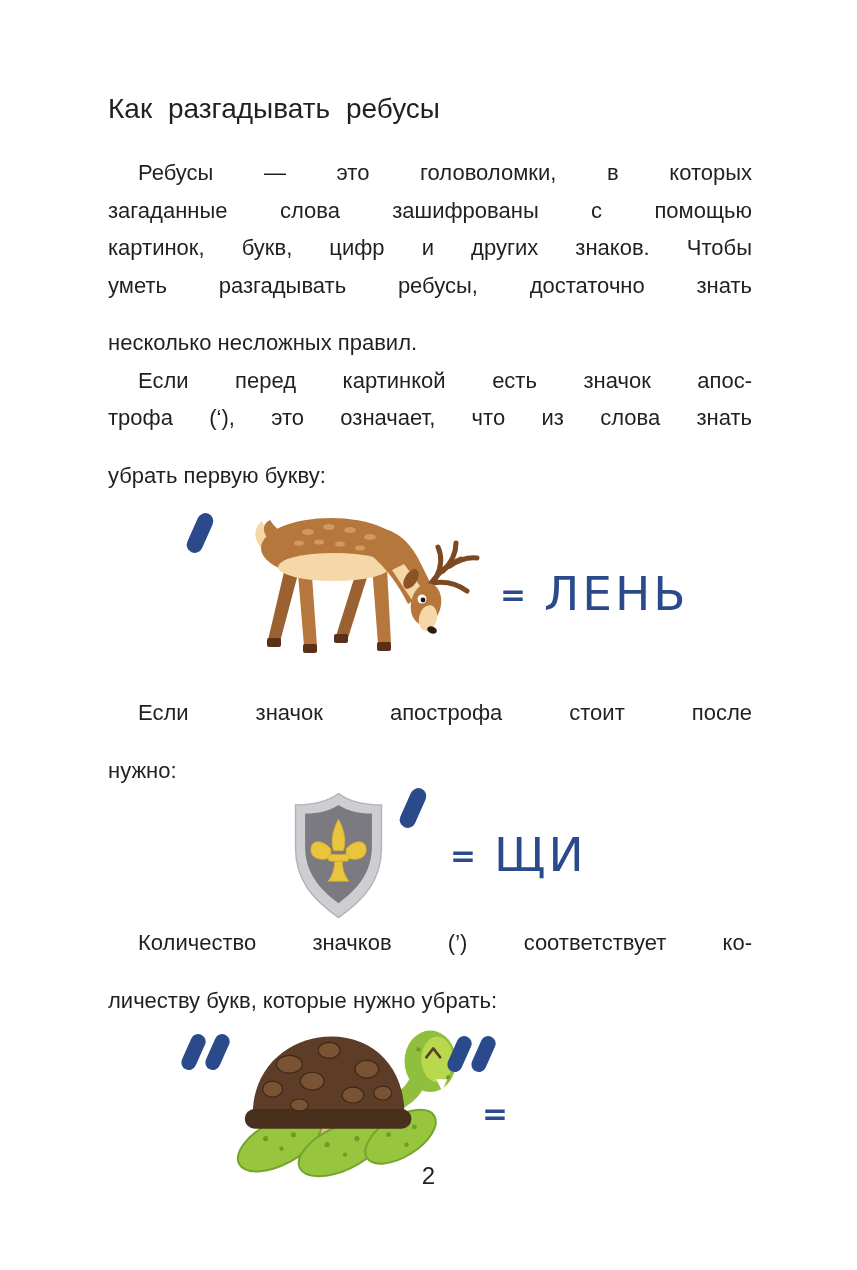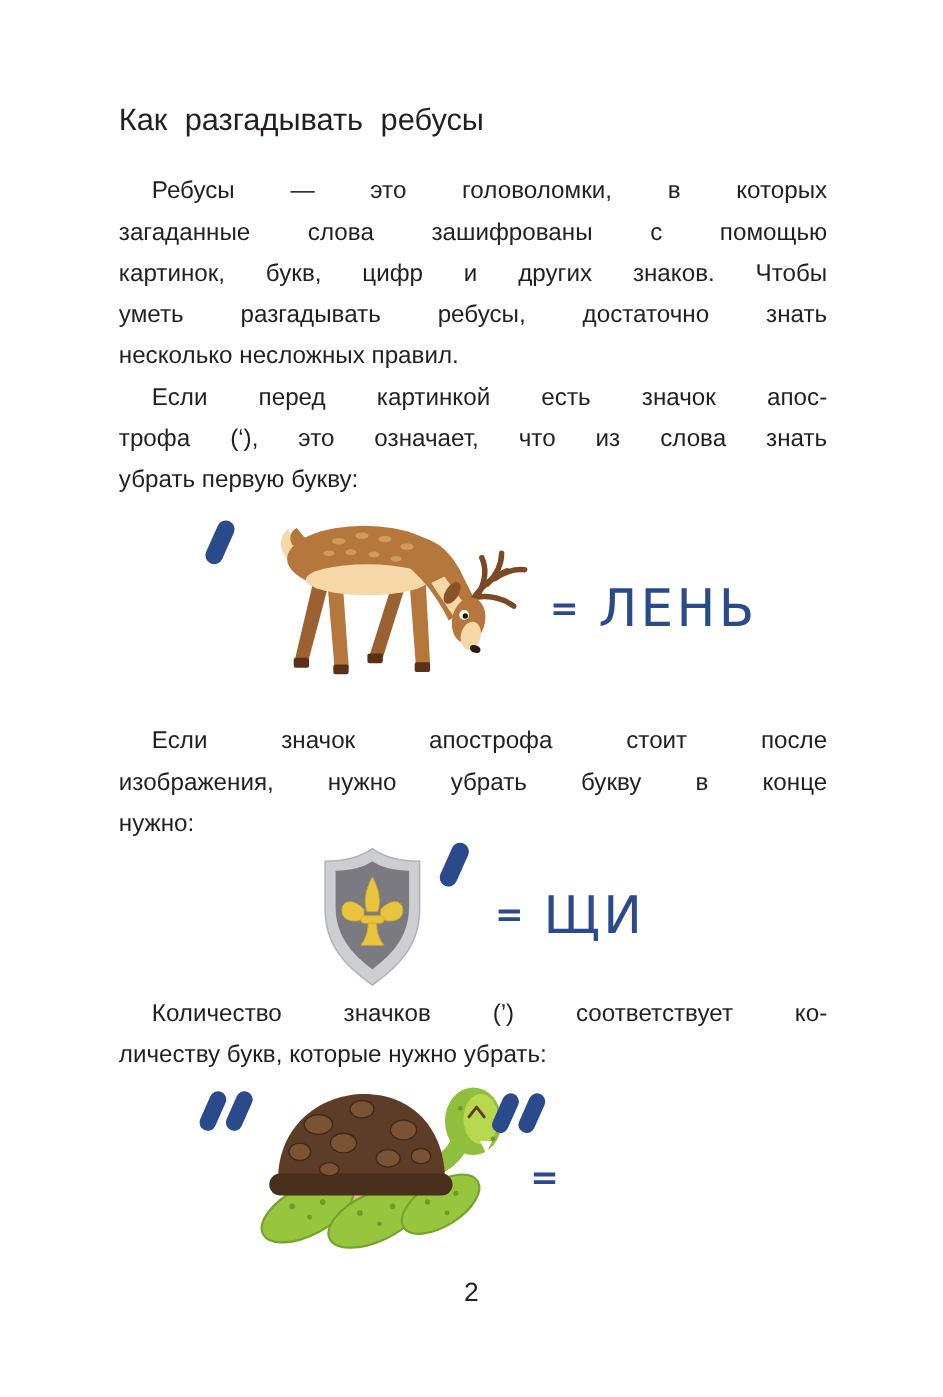--- a/index.html
+++ b/index.html
@@ -11,21 +11,21 @@
 
   .title {
     margin-top:92px; text-align:left; font-size:28px; line-height:34px;
     word-spacing:8px; color:#231f20;
   }
 
   .para { font-size:22px; line-height:37.5px; margin:0; }
   .para-first { margin-top:28px; }
   .pline { text-align:justify; text-align-last:justify; height:37.5px; overflow:hidden; }
   .pline.first { text-indent:30px; }
-  .pline.last { text-align:right; text-align-last:left; }
+  .pline.last { text-align:right; text-align-last:left;margin-top:20px; }
 
   .rebus { position:relative; width:644px; }
   .rebus-deer   { height:200px; }
   .rebus-shield { height:135px; }
   .rebus-turtle { height:175px; }
 
   .abs { position:absolute; }
 
   .apo-group { display:flex; gap:9px; }
   .apo {
@@ -123,21 +123,20 @@
       </svg>
 
       <div class="answer-wrap abs" style="left:392px; top:72px;">
         <span class="eq">=</span>
         <span class="answer">ЛЕНЬ</span>
       </div>
     </div>
 
     <div class="para">
         <div class="pline first">Если значок апострофа стоит после</div>
-        <div class="pline">изображения, нужно убрать букву в конце</div>
         <div class="pline last">нужно:</div>
       </div>
 
     <div class="rebus rebus-shield">
       <svg class="abs" style="left:178px; top:0;" width="105" height="133" viewBox="0 0 110 136">
         <path d="M55,3 C44,11 28,15 10,15 L10,60 C10,94 28,114 55,133 C82,114 100,94 100,60 L100,15 C82,15 66,11 55,3 Z" fill="#cdced2" stroke="#b2b3b9" stroke-width="1.5"></path>
         <path d="M55,15 C46,21 34,24 20,24 L20,58 C20,86 35,103 55,118 C75,103 90,86 90,58 L90,24 C76,24 64,21 55,15 Z" fill="#7b7a80"></path>
         <g fill="#e9c53d" stroke="#d4a92c" stroke-width="0.8">
           <path d="M55,30 C48.5,42 46.5,54 50,63 L60,63 C63.5,54 61.5,42 55,30 Z"></path>
           <path d="M47,61 C37,50 26,52 26,62 C26,71 36,74.5 47,70 Z"></path>

